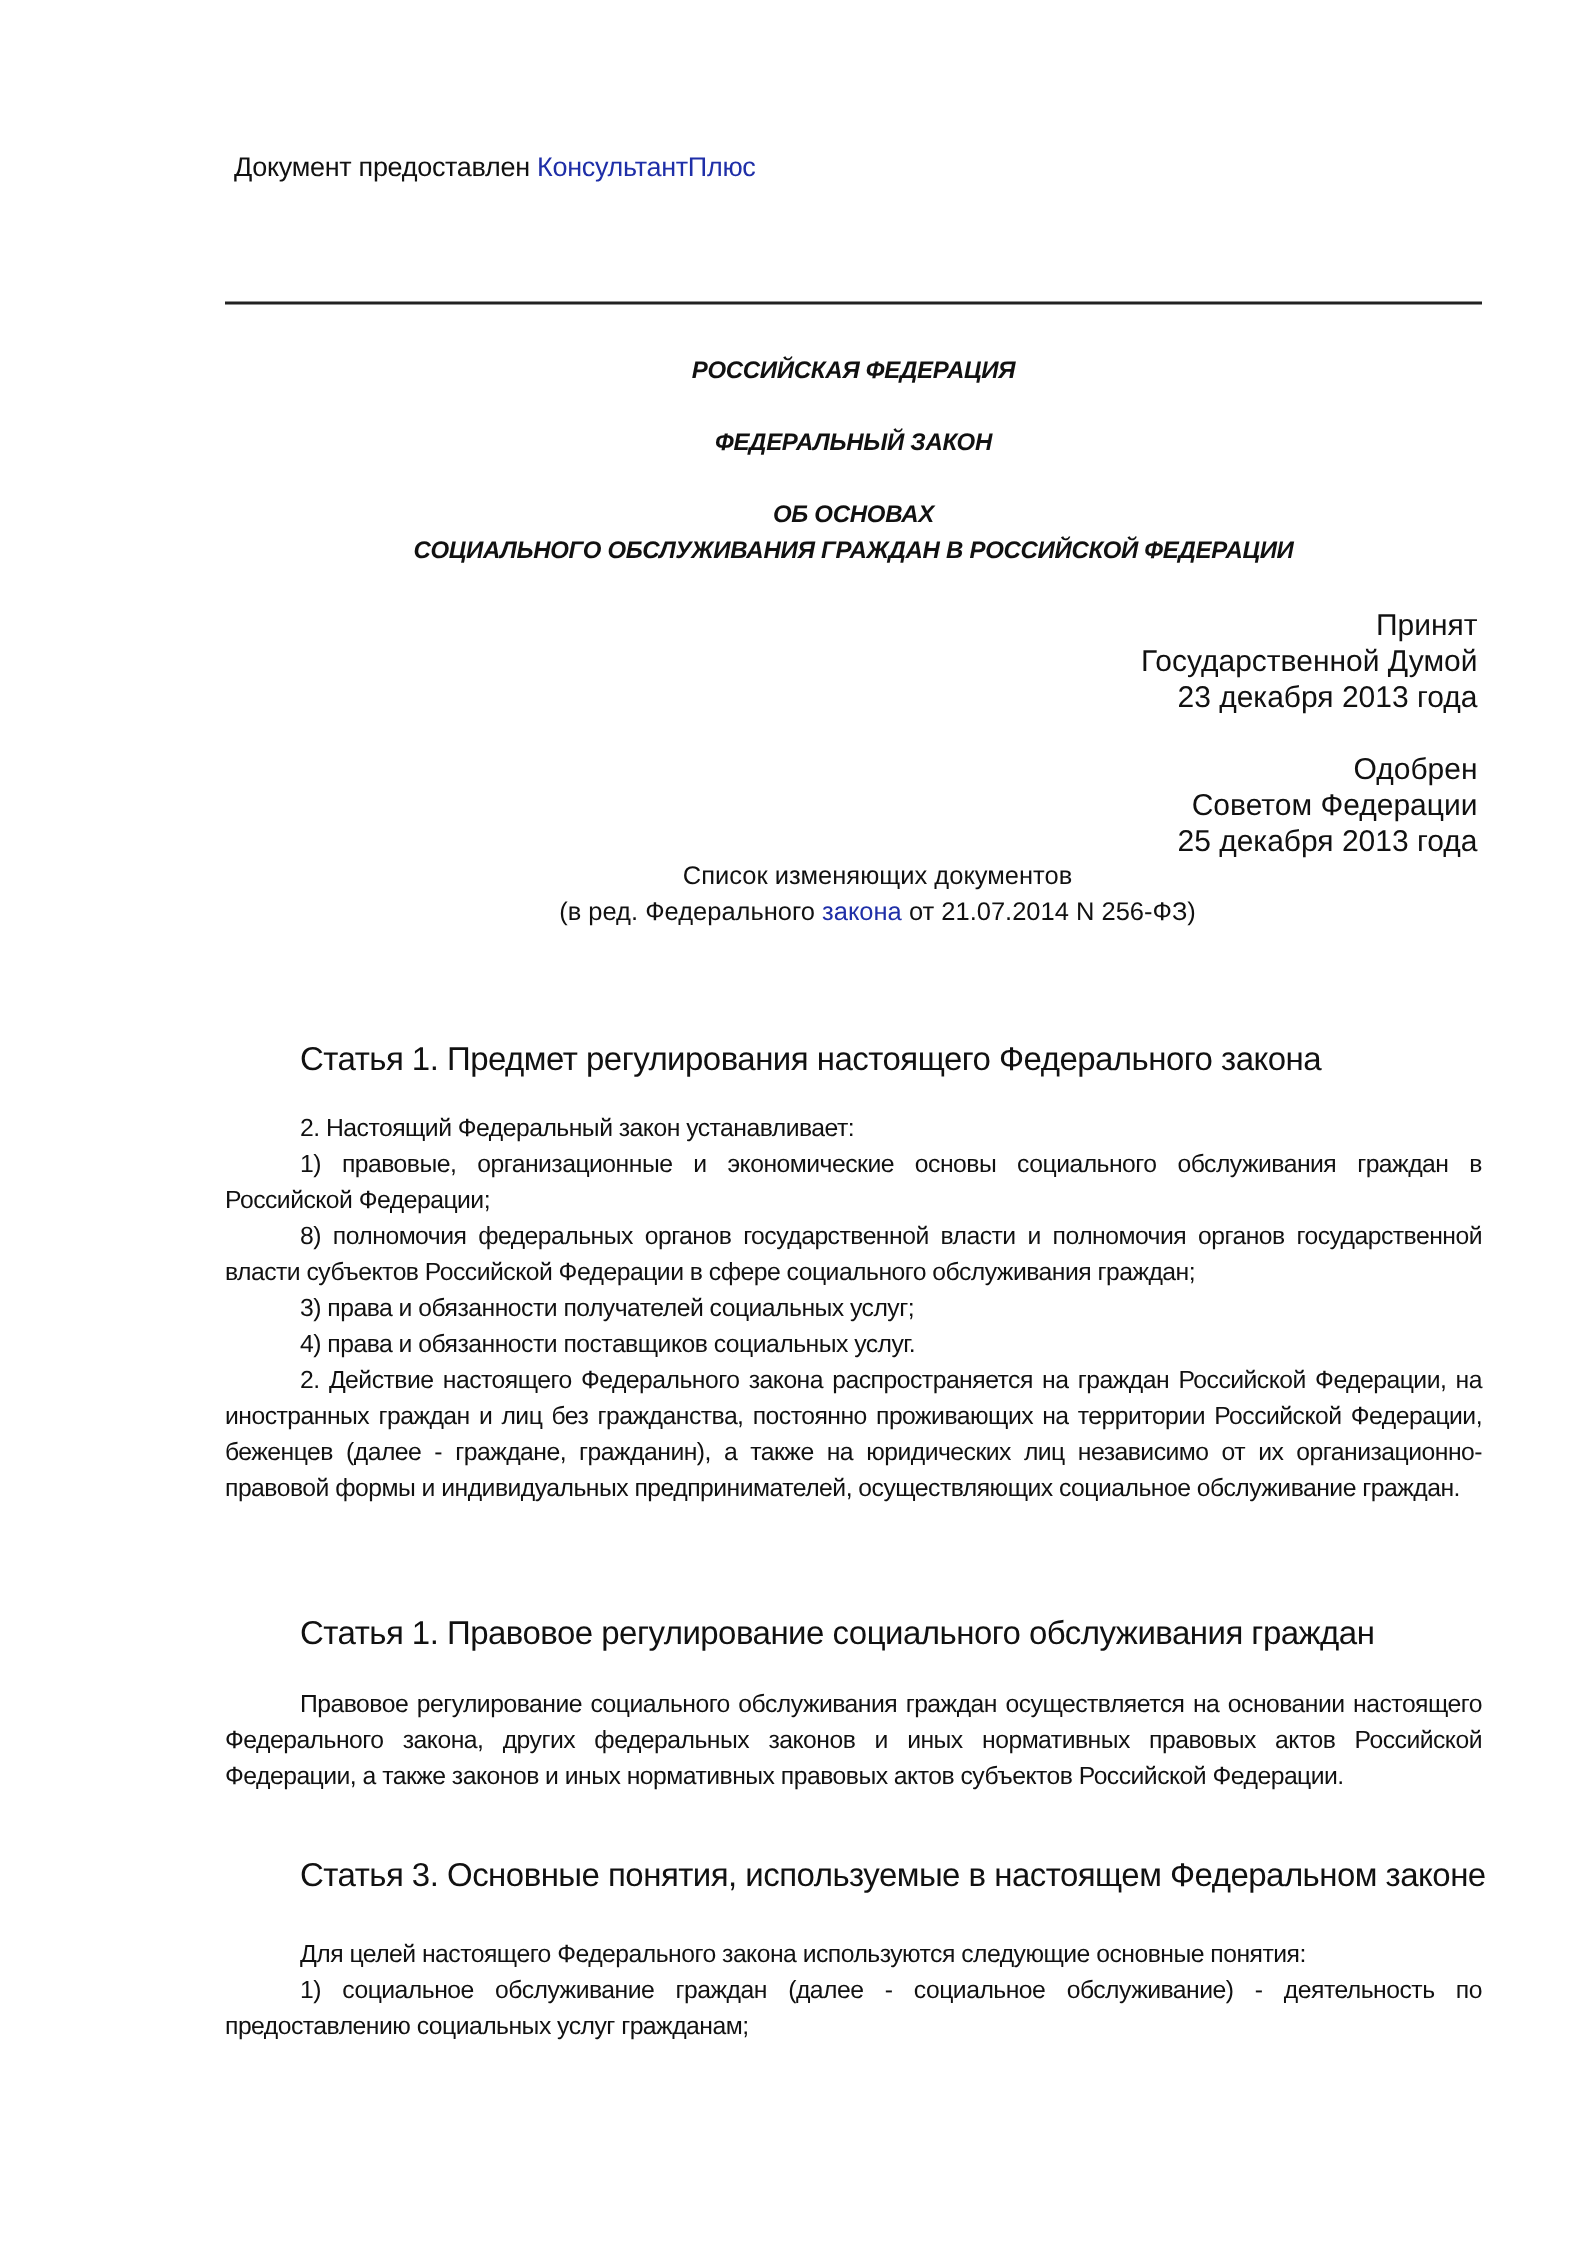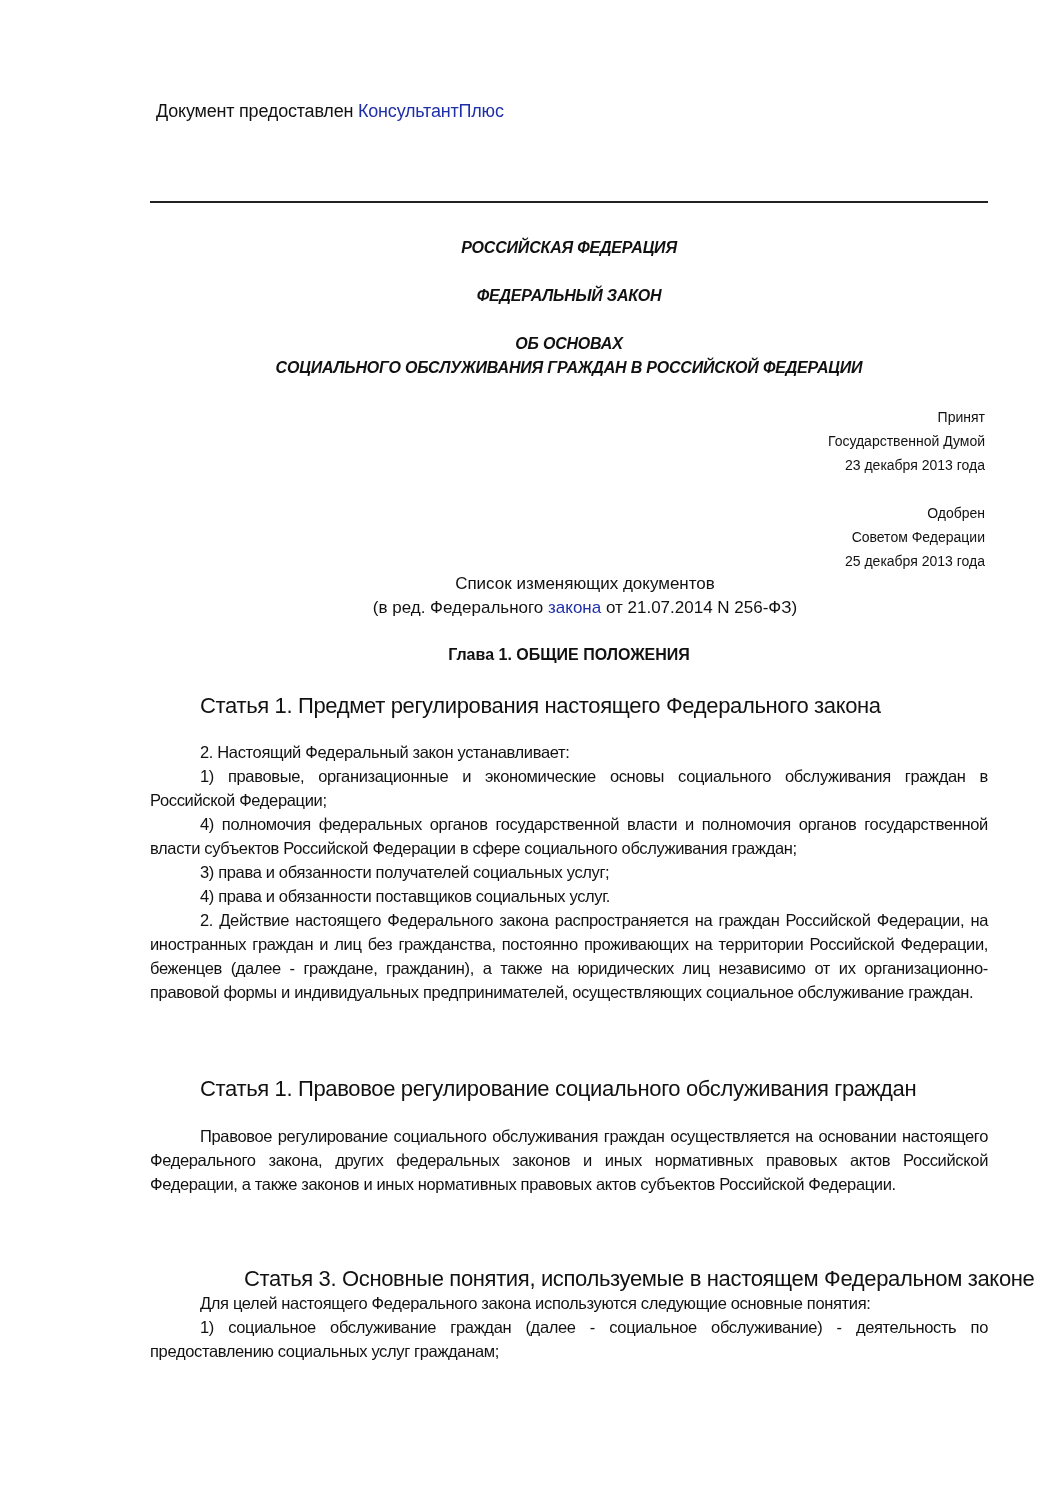--- a/index.html
+++ b/index.html
@@ -21,21 +21,21 @@
     .hdr-rule {
       position: absolute; left: 150px; top: 201px; width: 838px; height: 2px;
       background: #222;
     }
     .title {
       position: absolute; left: 150px; width: 838px; text-align: center;
       font-size: 16px; font-weight: bold; letter-spacing: -0.2px; font-style: italic;
     }
     .accept {
       position: absolute; right: 76px; text-align: right;
-      font-size: 14px; line-height: 24px;
+      font-size: 20px; line-height: 24px;
     }
     .changes {
       position: absolute; left: 166px; top: 572px; width: 838px;
       text-align: center; font-size: 17px; line-height: 24px;
     }
     .chapter {
       position: absolute; left: 150px; top: 646px; width: 838px;
       text-align: center; font-size: 16px; font-weight: bold;
     }
     .body-text {
@@ -73,36 +73,35 @@
     <div>Одобрен</div>
     <div>Советом Федерации</div>
     <div>25 декабря 2013 года</div>
   </div>
 
   <div class="changes">
     <div>Список изменяющих документов</div>
     <div><span>(в ред. Федерального </span><span class="link">закона</span><span> от 21.07.2014 N 256-ФЗ)</span></div>
   </div>
 
-  <div class="chapter">Глава 1. ОБЩИЕ ПОЛОЖЕНИЯ</div>
 
   <div class="article-head" style="top:693px;">Статья 1. Предмет регулирования настоящего Федерального закона</div>
   <div class="body-text" style="top:740px;">
     <p class="last">2. Настоящий Федеральный закон устанавливает:</p>
     <p class="last">1) правовые, организационные и экономические основы социального обслуживания граждан в Российской Федерации;</p>
-    <p class="last">4) полномочия федеральных органов государственной власти и полномочия органов государственной власти субъектов Российской Федерации в сфере социального обслуживания граждан;</p>
+    <p class="last">8) полномочия федеральных органов государственной власти и полномочия органов государственной власти субъектов Российской Федерации в сфере социального обслуживания граждан;</p>
     <p class="last">3) права и обязанности получателей социальных услуг;</p>
     <p class="last">4) права и обязанности поставщиков социальных услуг.</p>
     <p class="last">2. Действие настоящего Федерального закона распространяется на граждан Российской Федерации, на иностранных граждан и лиц без гражданства, постоянно проживающих на территории Российской Федерации, беженцев (далее - граждане, гражданин), а также на юридических лиц независимо от их организационно-правовой формы и индивидуальных предпринимателей, осуществляющих социальное обслуживание граждан.</p>
   </div>
 
   <div class="article-head" style="top:1076px;">Статья 1. Правовое регулирование социального обслуживания граждан</div>
   <div class="body-text" style="top:1124px;">
     <p class="last">Правовое регулирование социального обслуживания граждан осуществляется на основании настоящего Федерального закона, других федеральных законов и иных нормативных правовых актов Российской Федерации, а также законов и иных нормативных правовых актов субъектов Российской Федерации.</p>
   </div>
 
-  <div class="article-head" style="top:1266px;margin-left:44px;">Статья 3. Основные понятия, используемые в настоящем Федеральном законе</div>
+  <div class="article-head" style="top:1237px;">Статья 3. Основные понятия, используемые в настоящем Федеральном законе</div>
   <div class="body-text" style="top:1291px;">
     <p class="last">Для целей настоящего Федерального закона используются следующие основные понятия:</p>
     <p class="last">1) социальное обслуживание граждан (далее - социальное обслуживание) - деятельность по предоставлению социальных услуг гражданам;</p>
   </div>
 
 </div>
 
 </body></html>

